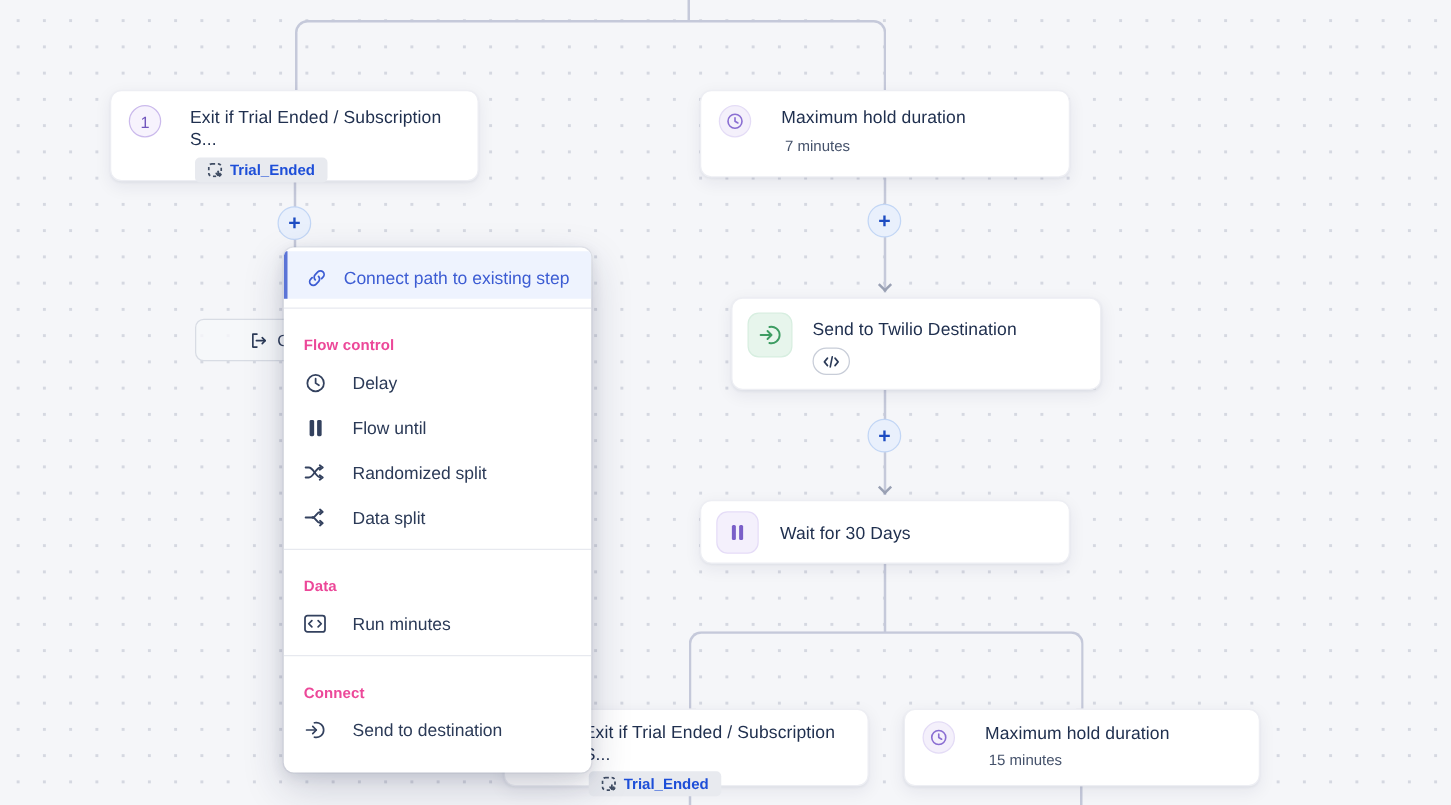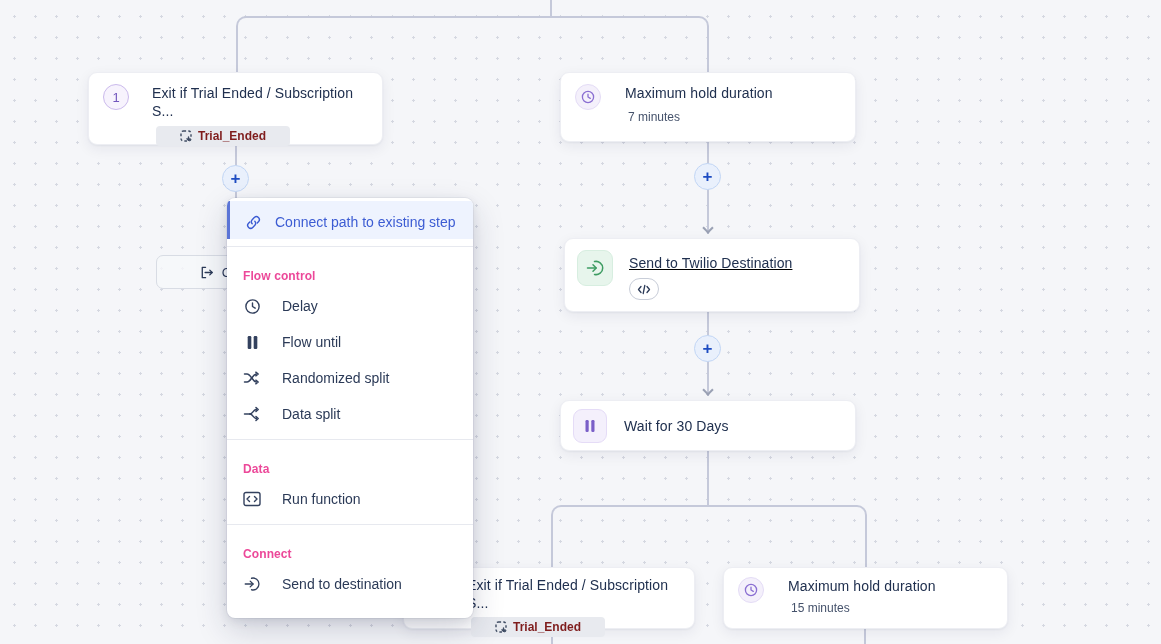--- a/index.html
+++ b/index.html
@@ -49,22 +49,22 @@
     display:flex; align-items:center; justify-content:center;
   }
   .sq-icon {
     border-radius:9px; display:flex; align-items:center; justify-content:center;
   }
   .sq-green { width:36px; height:36px; flex:0 0 36px; background:#e7f5ec; border:1px solid #d7eee0; }
   .sq-purple { width:34px; height:34px; flex:0 0 34px; background:#f4f0fc; border:1px solid #e5dcf7; }
 
   .badge {
     display:inline-flex; align-items:center; gap:6px;
-    background:#e8eaef; border-radius:4px; padding:3px 24px;
-    font-size:12px; font-weight:700; color:#7f1d1d;
+    background:#e8eaef; border-radius:4px; padding:3px 10px;
+    font-size:12px; font-weight:700; color:#1d4ed8;
   }
   .code-pill {
     display:inline-flex; align-items:center; justify-content:center;
     width:30px; height:22px; border-radius:11px;
     border:1px solid #c8cdd8; background:#fff;
   }
 
   
   .plus-btn {
     position:absolute; z-index:3; width:27px; height:27px; border-radius:50%;
@@ -151,21 +151,21 @@
         <circle cx="7" cy="7" r="5.6"></circle>
           <path d="M7 4.2 V7 L9.3 8.4" stroke-linecap="round" stroke-linejoin="round"></path>
       </svg>
     </div>
     <div style="margin-left:24px;">
       <div class="node-title">Maximum hold duration</div>
       <div class="node-sub" style="margin-left:3px;">7 minutes</div>
     </div>
   </div>
 
-  <div class="node" style="left:564px; top:238px; width:296px; height:74px; padding:11px 12px;text-decoration:underline;">
+  <div class="node" style="left:585px; top:238px; width:296px; height:74px; padding:11px 12px;">
     <div class="sq-icon sq-green">
       <svg width="20" height="20" viewBox="0 0 20 20" fill="none" stroke="#3d9c62" stroke-width="1.5" stroke-linecap="round" stroke-linejoin="round">
         <path d="M2.5 10 H11"></path>
           <path d="M8 6.8 L11.2 10 L8 13.2"></path>
         <path d="M9.5 3.6 a6.6 6.6 0 1 1 0 12.8"></path>
       </svg>
     </div>
     <div style="margin-left:16px;">
       <div class="node-title" style="margin-top:4px;">Send to Twilio Destination</div>
       <div style="margin-top:6px;">
@@ -314,21 +314,21 @@
       <div class="menu-header">Data</div>
 
       <div class="menu-item">
         <span class="mi-icon">
           <svg width="18" height="16" viewBox="0 0 18 16" fill="none" stroke="#33415e" stroke-width="1.4" stroke-linecap="round" stroke-linejoin="round">
             <rect x="1" y="1.5" width="16" height="13" rx="2"></rect>
             <path d="M6.5 5.5 L4 8 L6.5 10.5"></path>
               <path d="M11.5 5.5 L14 8 L11.5 10.5"></path>
           </svg>
         </span>
-        <span>Run function</span>
+        <span>Run minutes</span>
       </div>
     </div>
 
     <div class="menu-divider"></div>
 
     <div class="menu-section">
       <div class="menu-header">Connect</div>
 
       <div class="menu-item">
         <span class="mi-icon">

